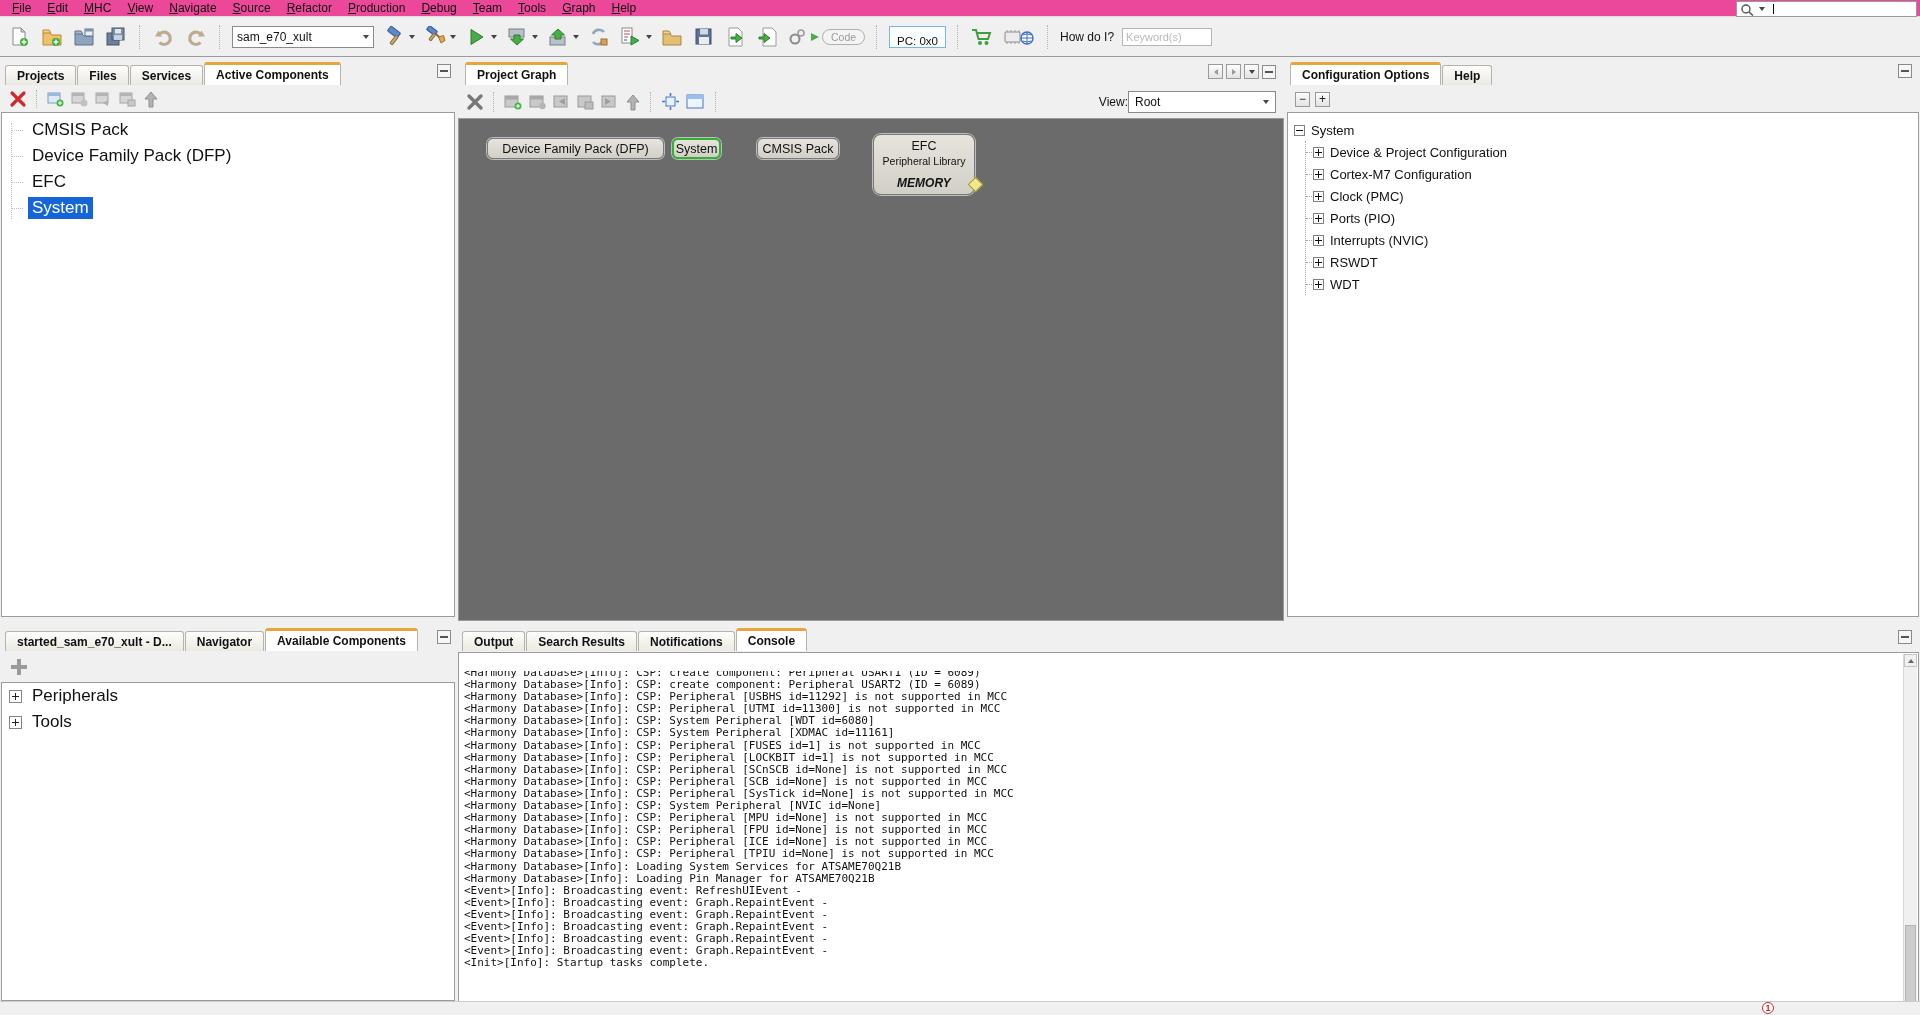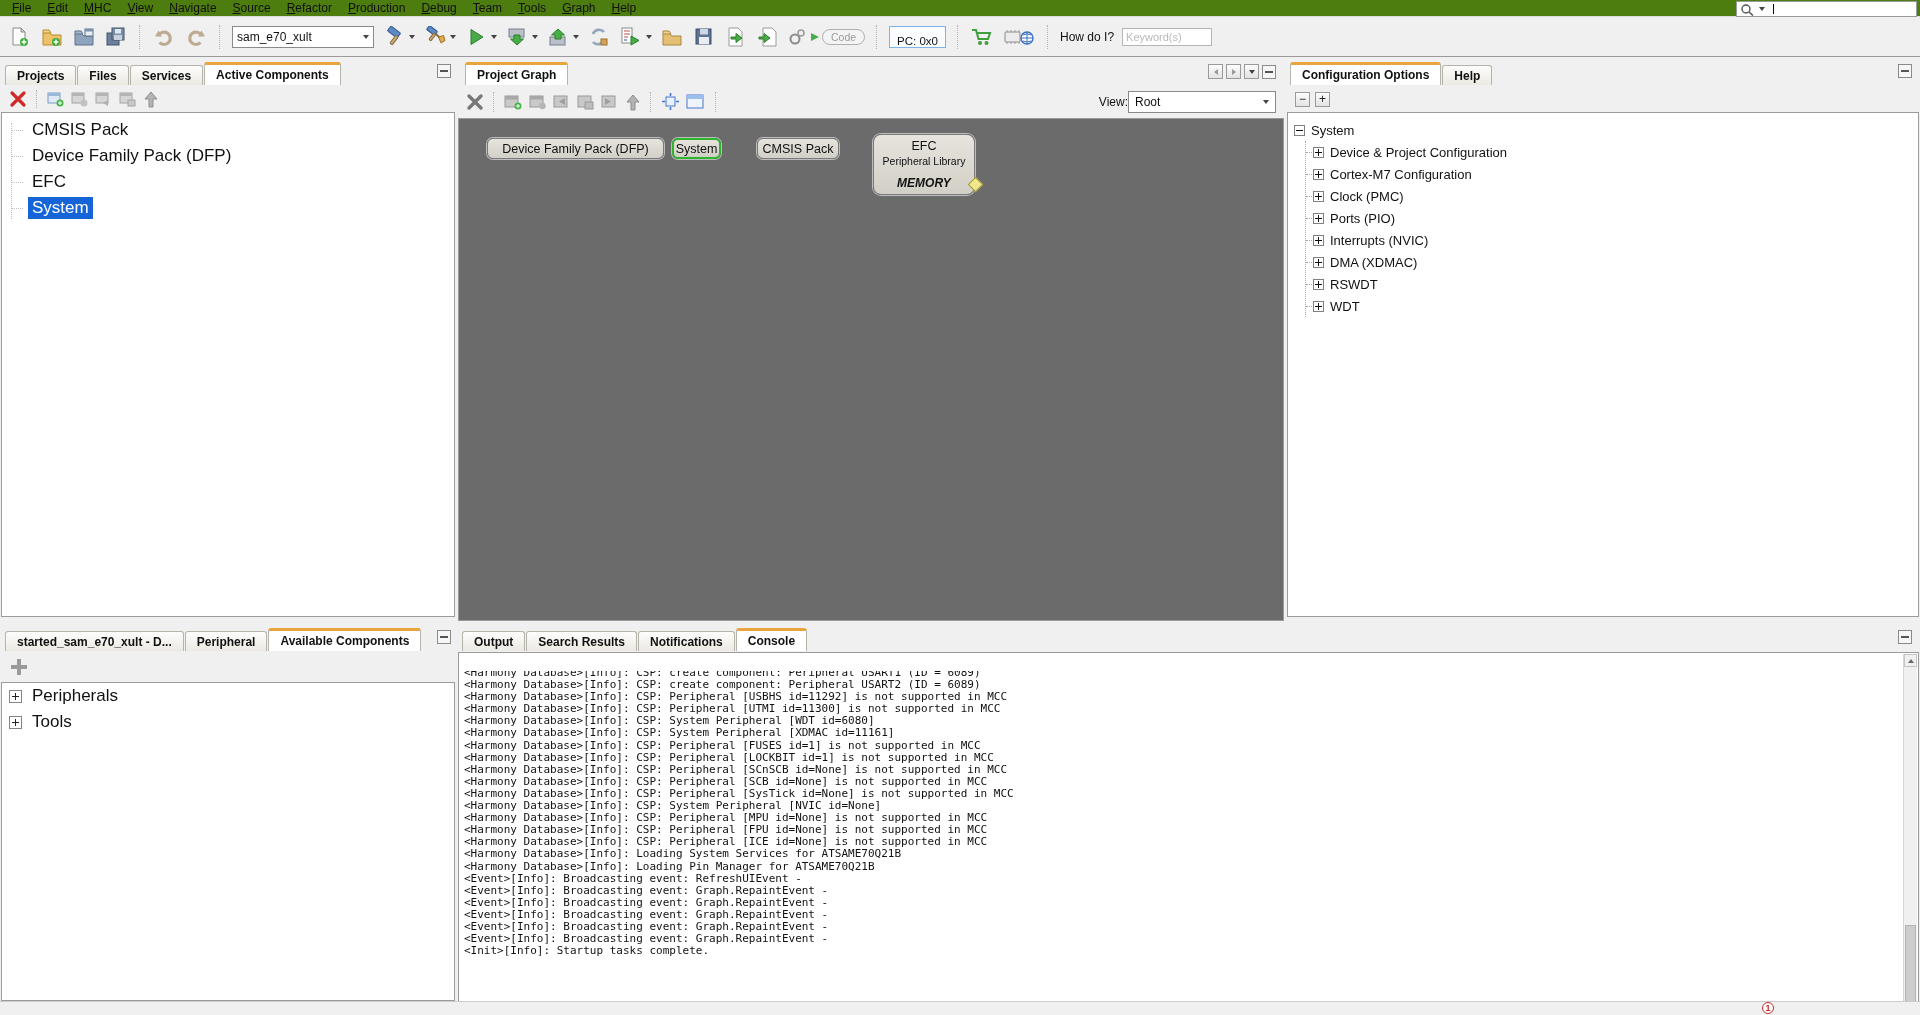--- a/index.html
+++ b/index.html
@@ -1,21 +1,21 @@
 <!DOCTYPE html>
 <html><head>
 <meta charset="utf-8">
 <style>
   html,body{margin:0;padding:0}
   body{width:1920px;height:1015px;position:relative;background:#f0f0f0;
        font-family:"Liberation Sans",sans-serif;overflow:hidden;color:#111}
   .abs{position:absolute}
   
   .menubar{left:0;top:0;width:1920px;height:17px;display:flex;align-items:flex-end;
-           padding-left:4px;background:#4d7c0f;border-bottom:1px solid #dcdcdc;box-sizing:border-box}
+           padding-left:4px;background:#ec4899;border-bottom:1px solid #dcdcdc;box-sizing:border-box}
   .menu-item{display:inline-block;font-size:12px;padding:1px 8px;white-space:nowrap}
   .menu-item::first-letter{text-decoration:underline}
   .quicksearch{position:absolute;right:3px;top:1px;width:176px;height:14px;background:#fff;
                border:1px solid #9a9a9a;display:flex;align-items:center;padding-left:3px}
   .caret{width:1px;height:10px;background:#000;margin-left:8px}
   
   .toolbar{left:0;top:18px;width:1920px;height:38px;display:flex;align-items:center;
            gap:8px;padding-left:8px;background:#f0f0f0;box-sizing:border-box}
   .tbtn{width:24px;height:24px;display:flex;align-items:center;justify-content:center;flex:none}
   .tgroup{display:flex;align-items:center;flex:none}
@@ -371,21 +371,21 @@
         <div class="lrow active">
           <span class="lbl">System</span>
         </div>
       </div>
   </div>
 </div>
 
 <div class="tabrow" style="left:5px;top:624px;height:27px">
 
 <span class="tab">started_sam_e70_xult - D...</span>
-    <span class="tab">Peripheral</span>
+    <span class="tab">Navigator</span>
     <span class="tab active">Available Components</span>
   </div>
 <div class="minbtn" style="left:437px;top:630px"></div>
 
 <div class="subbar" style="left:1px;top:652px;width:454px;height:30px">
   <span style="display:flex">
       <svg width="20" height="20">
         <path d="M8 2h4v6h6v4h-6v6H8v-6H2V8h6z" fill="#9a9a9a"></path>
       </svg>
     </span>
@@ -532,24 +532,20 @@
           <span class="cpbox plus"></span>
           <span>Clock (PMC)</span>
         </div>
         <div class="crow">
           <span class="cpbox plus"></span>
           <span>Ports (PIO)</span>
         </div>
         <div class="crow">
           <span class="cpbox plus"></span>
           <span>Interrupts (NVIC)</span>
-        </div>
-        <div class="crow">
-          <span class="cpbox plus"></span>
-          <span>DMA (XDMAC)</span>
         </div>
         <div class="crow">
           <span class="cpbox plus"></span>
           <span>RSWDT</span>
         </div>
         <div class="crow">
           <span class="cpbox plus"></span>
           <span>WDT</span>
         </div>
       </div>
@@ -577,20 +573,21 @@
         <div class="cline">&lt;Harmony Database&gt;[Info]: CSP: System Peripheral [XDMAC id=11161]</div>
         <div class="cline">&lt;Harmony Database&gt;[Info]: CSP: Peripheral [FUSES id=1] is not supported in MCC</div>
         <div class="cline">&lt;Harmony Database&gt;[Info]: CSP: Peripheral [LOCKBIT id=1] is not supported in MCC</div>
         <div class="cline">&lt;Harmony Database&gt;[Info]: CSP: Peripheral [SCnSCB id=None] is not supported in MCC</div>
         <div class="cline">&lt;Harmony Database&gt;[Info]: CSP: Peripheral [SCB id=None] is not supported in MCC</div>
         <div class="cline">&lt;Harmony Database&gt;[Info]: CSP: Peripheral [SysTick id=None] is not supported in MCC</div>
         <div class="cline">&lt;Harmony Database&gt;[Info]: CSP: System Peripheral [NVIC id=None]</div>
         <div class="cline">&lt;Harmony Database&gt;[Info]: CSP: Peripheral [MPU id=None] is not supported in MCC</div>
         <div class="cline">&lt;Harmony Database&gt;[Info]: CSP: Peripheral [FPU id=None] is not supported in MCC</div>
         <div class="cline">&lt;Harmony Database&gt;[Info]: CSP: Peripheral [ICE id=None] is not supported in MCC</div>
+        <div class="cline">&lt;Harmony Database&gt;[Info]: CSP: Peripheral [TPIU id=None] is not supported in MCC</div>
         <div class="cline">&lt;Harmony Database&gt;[Info]: Loading System Services for ATSAME70Q21B</div>
         <div class="cline">&lt;Harmony Database&gt;[Info]: Loading Pin Manager for ATSAME70Q21B</div>
         <div class="cline">&lt;Event&gt;[Info]: Broadcasting event: RefreshUIEvent -</div>
         <div class="cline">&lt;Event&gt;[Info]: Broadcasting event: Graph.RepaintEvent -</div>
         <div class="cline">&lt;Event&gt;[Info]: Broadcasting event: Graph.RepaintEvent -</div>
         <div class="cline">&lt;Event&gt;[Info]: Broadcasting event: Graph.RepaintEvent -</div>
         <div class="cline">&lt;Event&gt;[Info]: Broadcasting event: Graph.RepaintEvent -</div>
         <div class="cline">&lt;Event&gt;[Info]: Broadcasting event: Graph.RepaintEvent -</div>
         <div class="cline">&lt;Init&gt;[Info]: Startup tasks complete.</div>
       </div>

